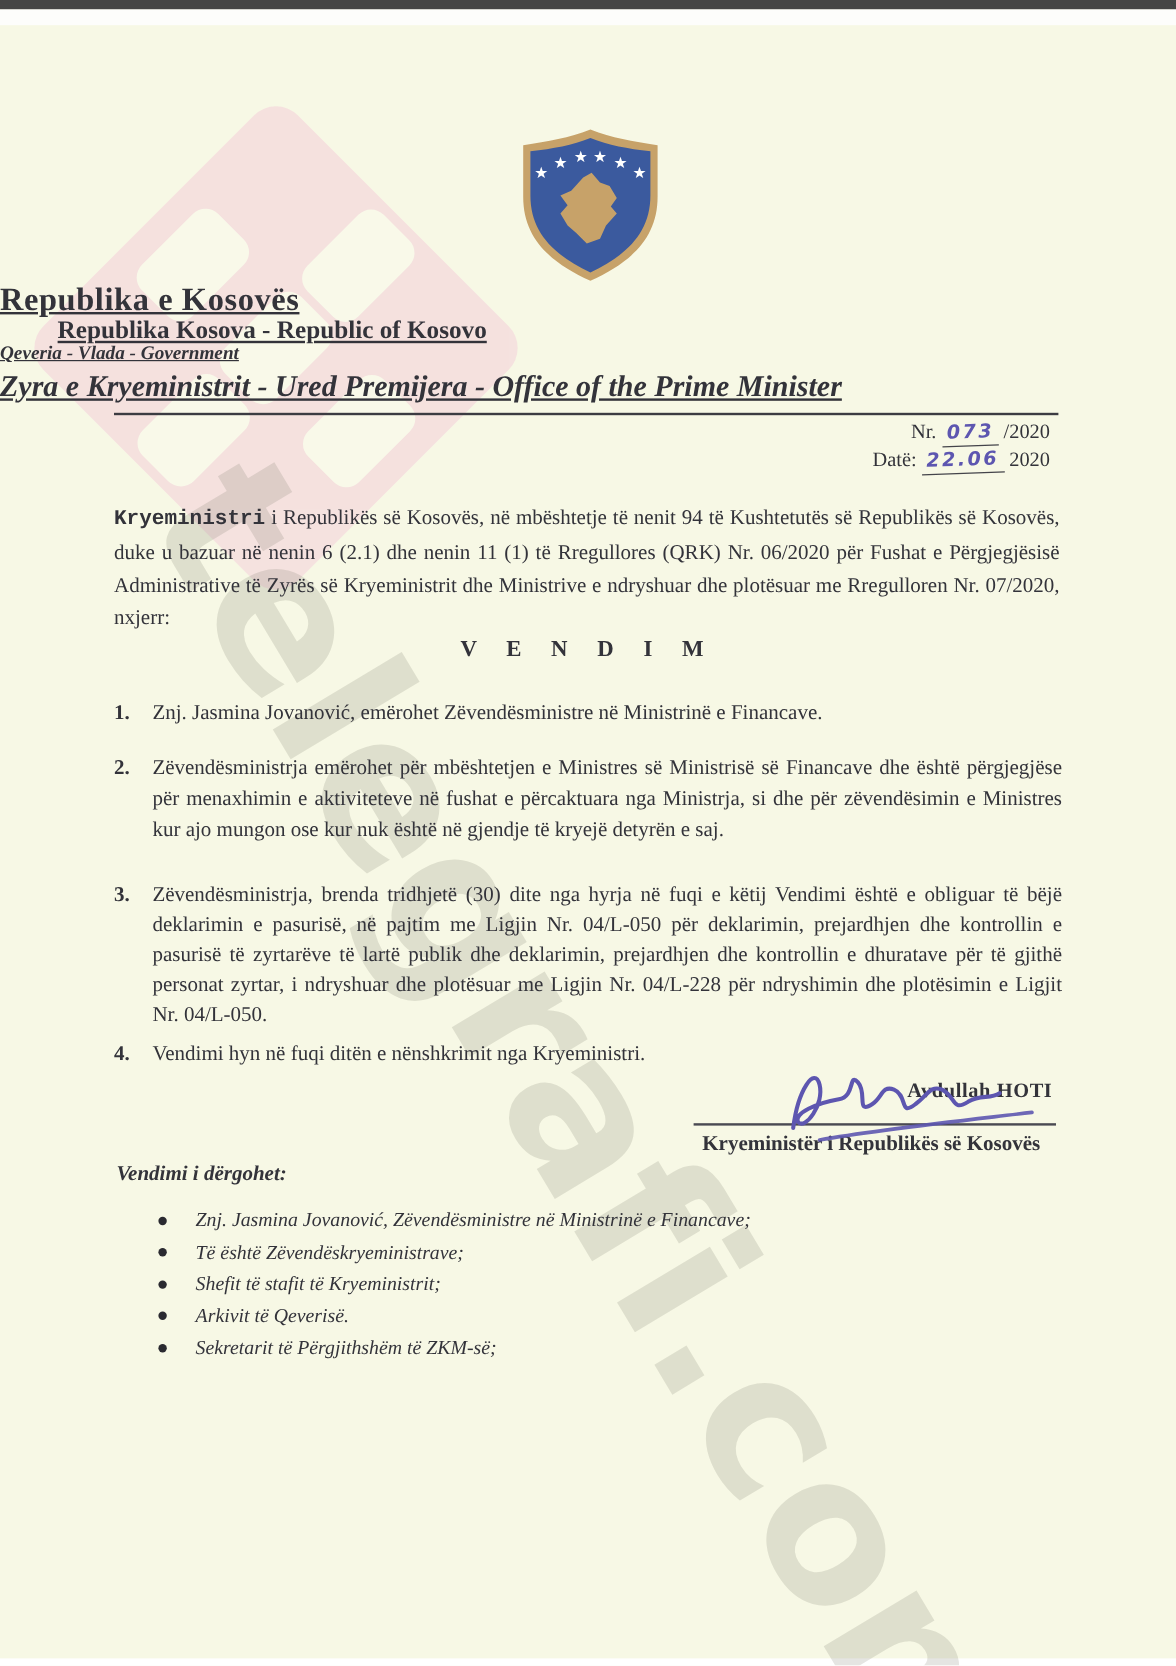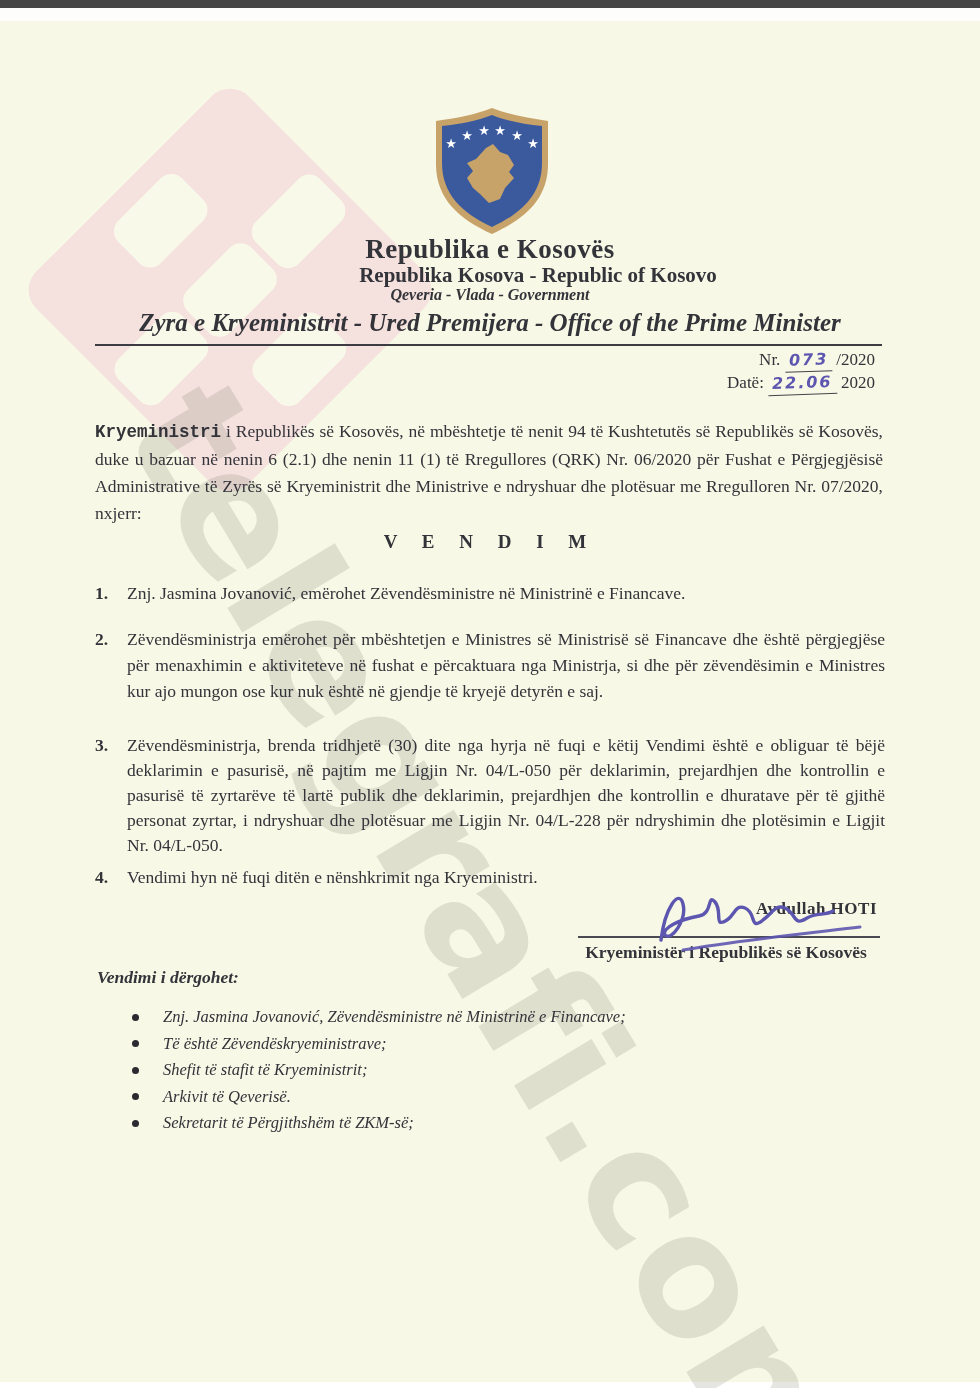--- a/index.html
+++ b/index.html
@@ -24,21 +24,21 @@
     font-size:165px;letter-spacing:1px;white-space:nowrap;
     transform:rotate(59deg);transform-origin:left top;
     color:rgba(126,126,108,0.20);
   }
 
   
   .content{position:absolute;left:0;top:0;width:980px;height:1388px;z-index:2;}
 
   .emblem{position:absolute;left:430px;top:106px;}
 
-  .hdr{position:absolute;left:0;width:980px;text-align:center;}
+  .hdr{position:absolute;left:0;width:980px;text-decoration:underline;}
   .hdr1{top:234px;font-size:27px;font-weight:bold;letter-spacing:0.5px;}
   .hdr2{top:263px;font-size:21px;font-weight:bold;margin-left:48px;}
   .hdr3{top:286px;font-size:16px;font-weight:bold;font-style:italic;}
   .hdr4{top:309px;font-size:25px;font-weight:bold;font-style:italic;}
 
   .rule{position:absolute;left:95px;top:344px;width:787px;border-top:2px solid #3c3c42;}
 
   .refblock{position:absolute;left:600px;top:349px;width:275px;text-align:right;font-size:17px;line-height:22px;}
   .hand{
     font-family:"DejaVu Sans", sans-serif;font-style:italic;font-weight:600;

